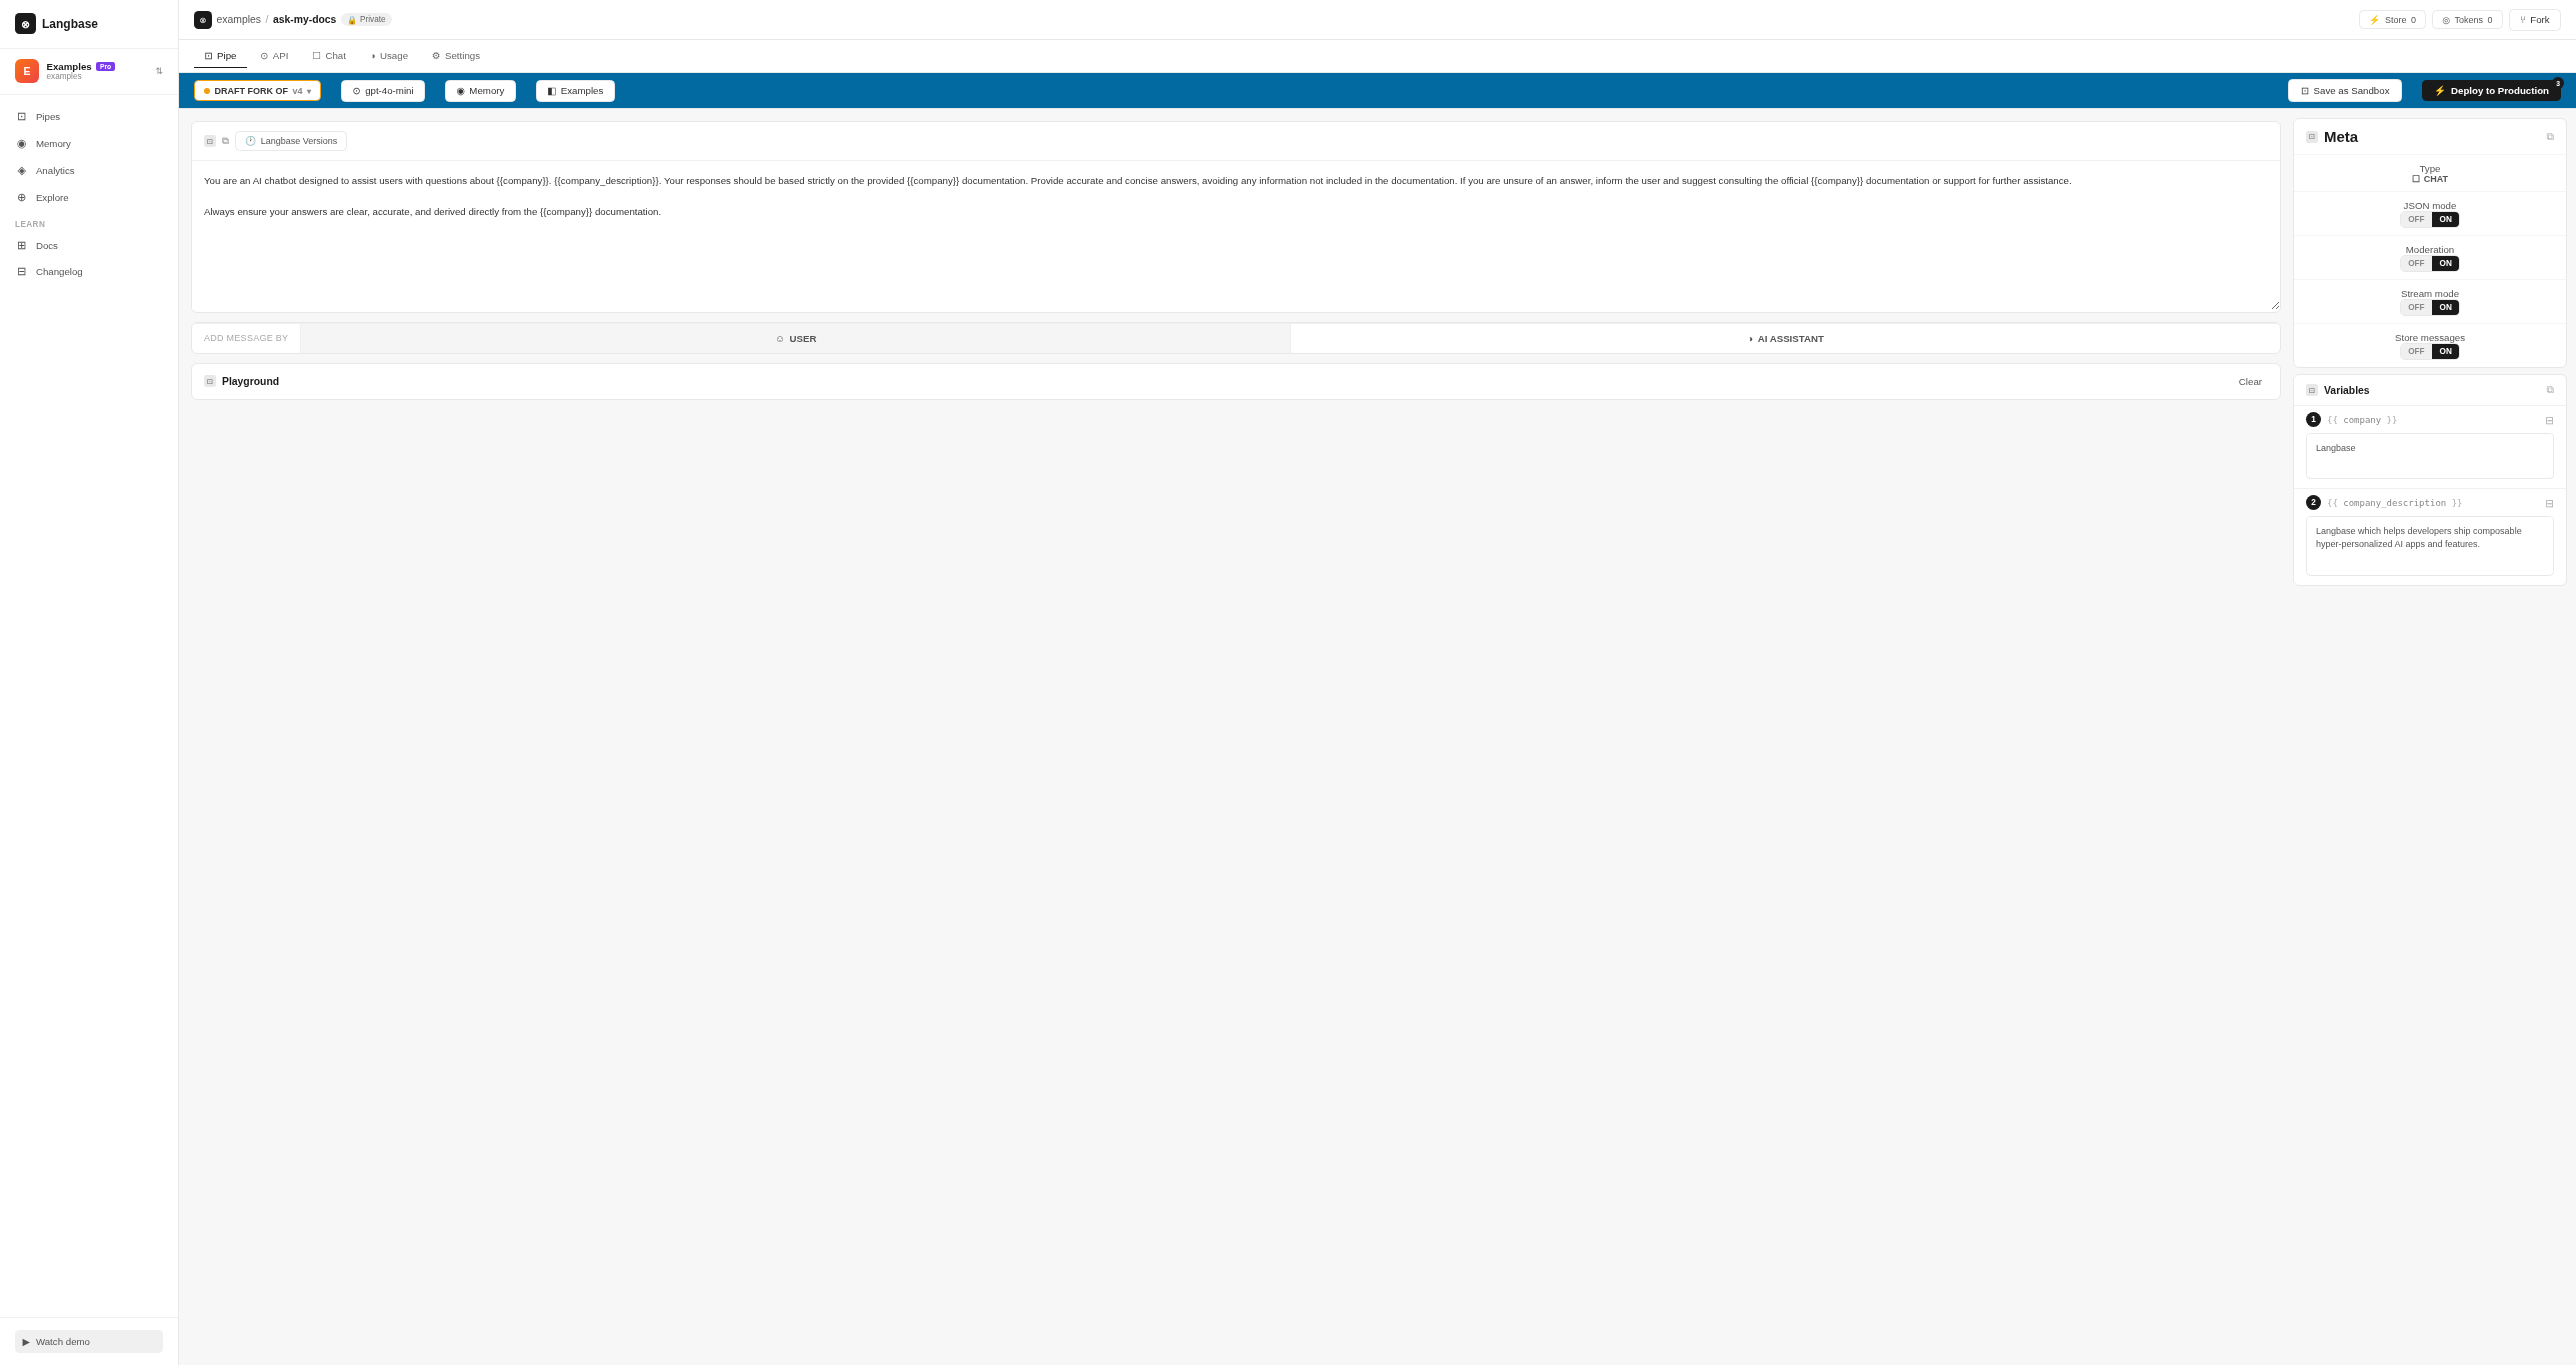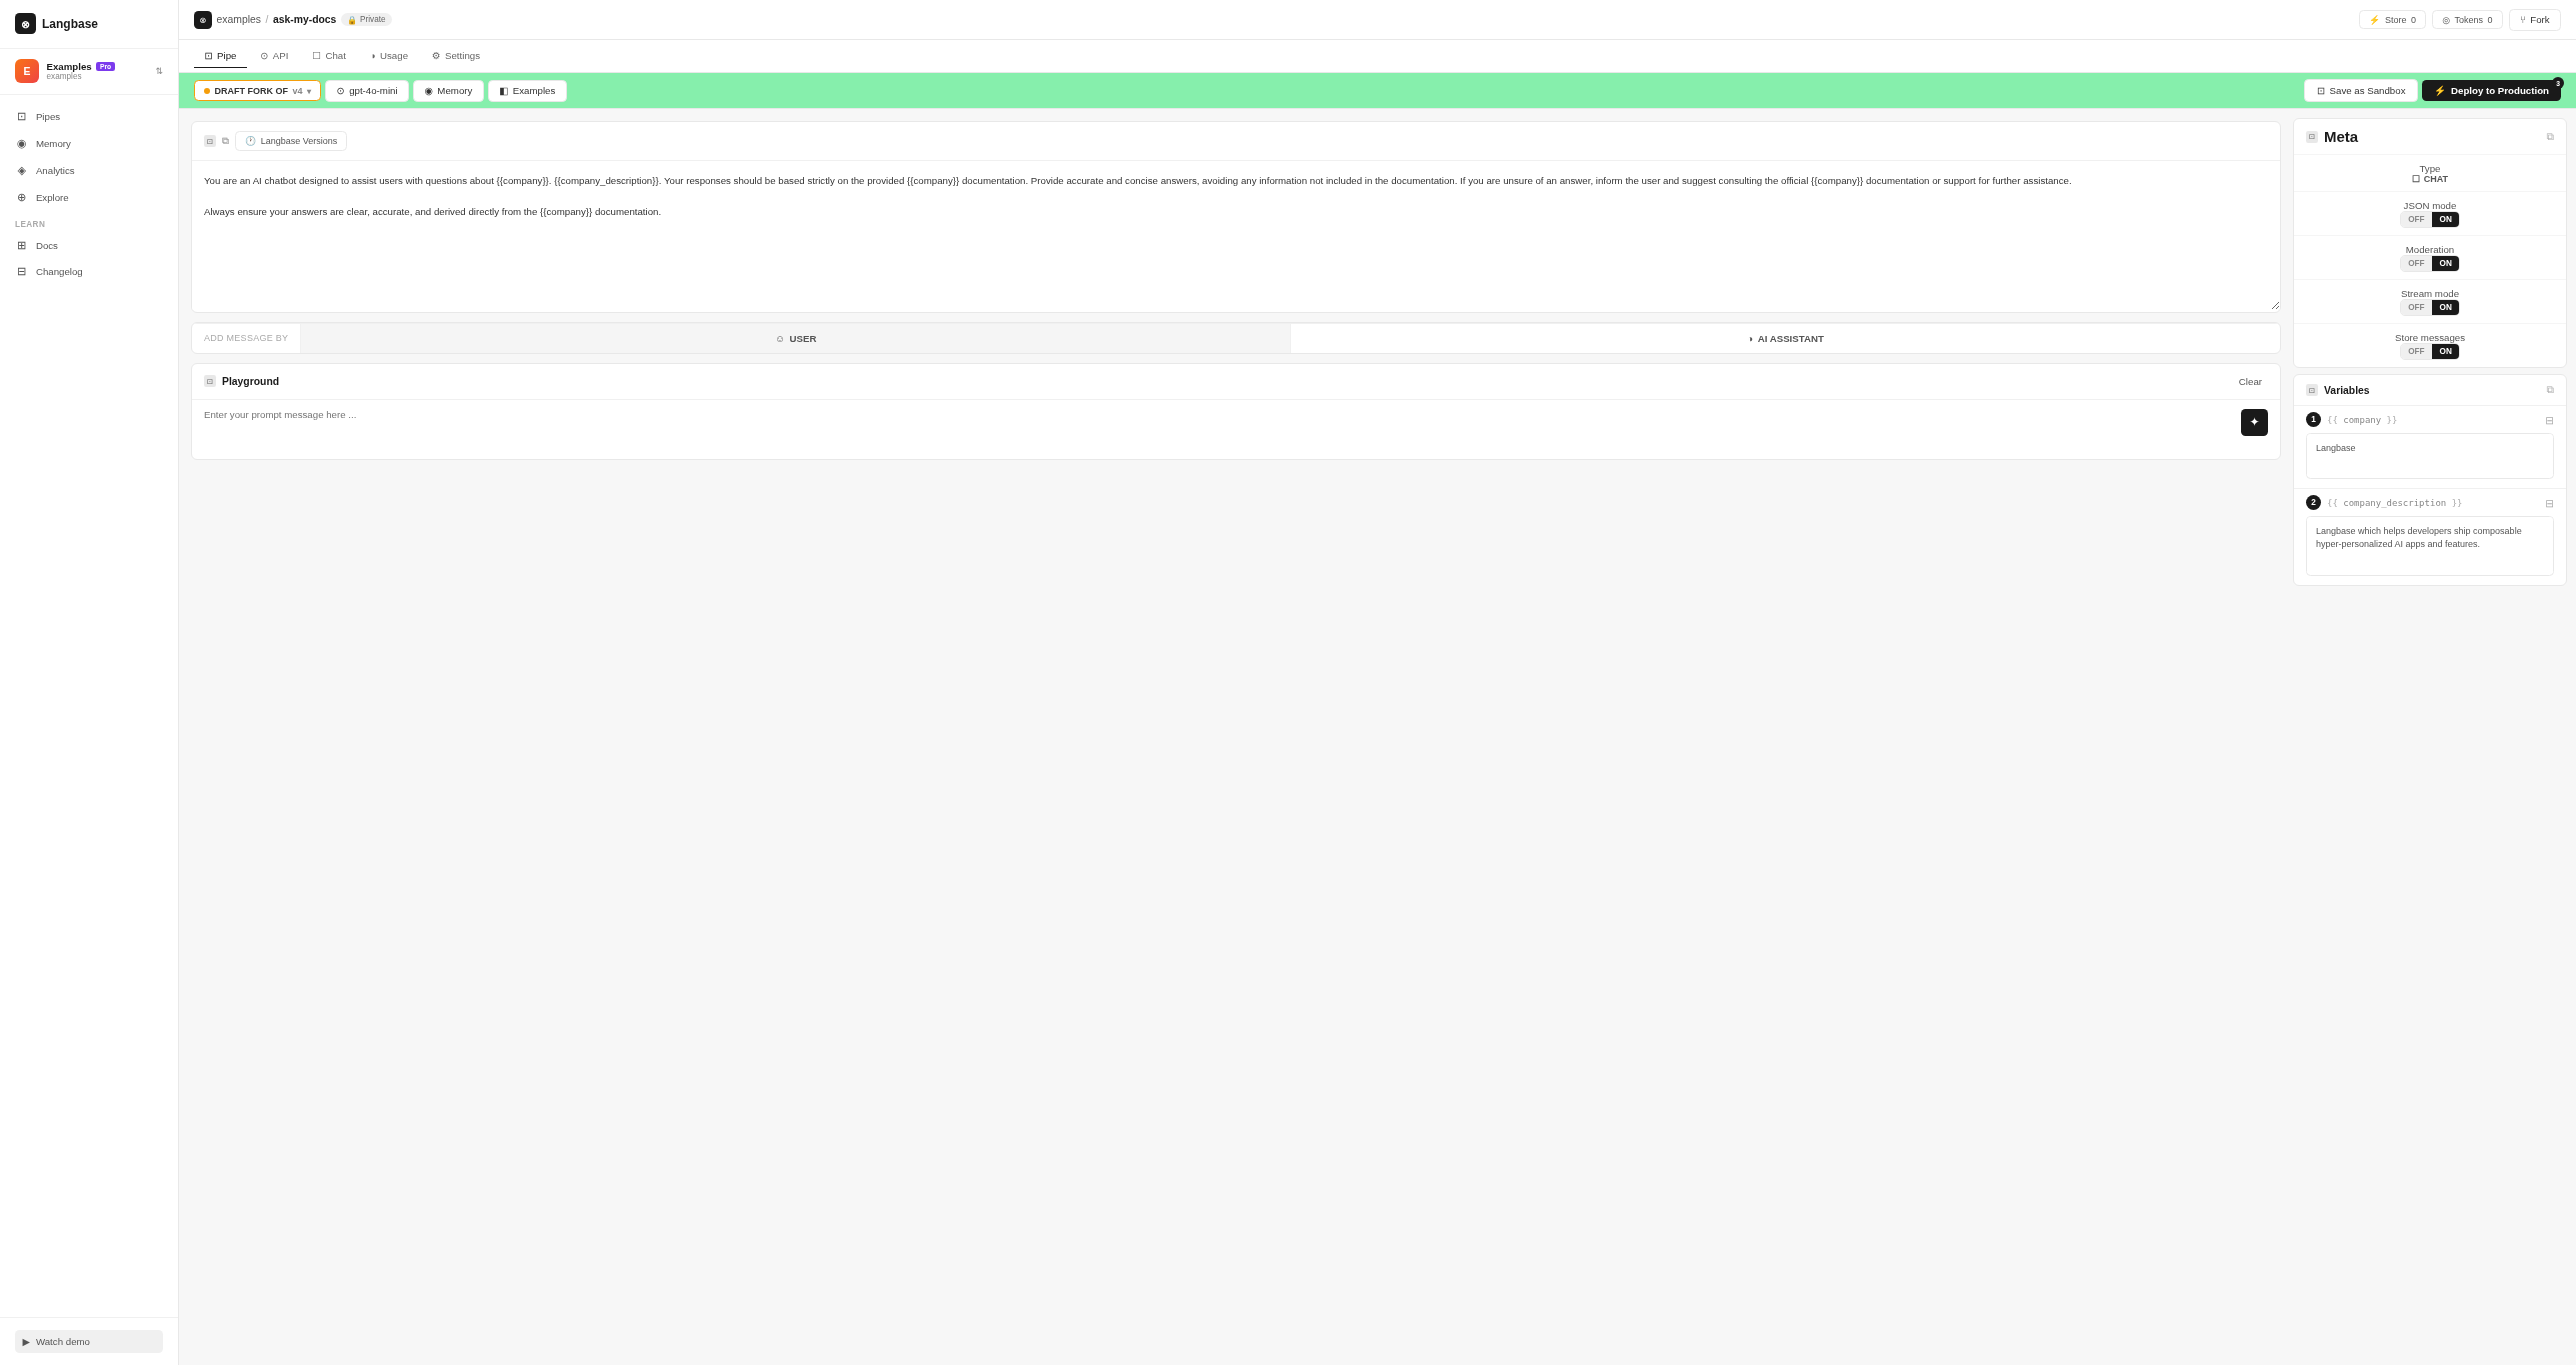--- a/index.html
+++ b/index.html
@@ -172,26 +172,26 @@
       font-weight: 500;
     }
     .tab.active {
       color: #1a1a1a;
       border-bottom-color: #1a1a1a;
     }
     .tab-icon { font-size: 9.7px; }
 
     
     .toolbar {
-      background: #86efac;
+      background: #0369a1;
       border-bottom: 0.7px solid #e8e8e8;
       display: flex;
       align-items: center;
       padding: 6px 15px;
-      gap: 4px;
+      gap: 20px;
     }
     .draft-badge {
       display: flex; align-items: center; gap: 4.5px;
       padding: 4.5px 9px;
       border: 1.1px solid #f59e0b;
       border-radius: 4.5px;
       font-size: 9px; font-weight: 600; color: #333;
       background: white; cursor: pointer;
     }
     .draft-dot { width: 6px; height: 6px; background: #f59e0b; border-radius: 50%; }
@@ -660,26 +660,20 @@
           </div>
         </div>
       </div>
 
       <div class="card">
         <div class="playground-header">
           <span class="icon-sq">⊡</span>
           <span class="playground-title">Playground</span>
           <span class="clear-btn">Clear</span>
         </div>
-        <div class="playground-input-area">
-          <textarea class="playground-input" placeholder="Enter your prompt message here ..." style=""></textarea>
-          <button class="send-btn">
-            <span>✦</span>
-          </button>
-        </div>
       </div>
 
     </div>
 
     <div class="right-panel">
 
       <div class="meta-card">
         <div class="meta-header">
           <span class="icon-sq">⊡</span>
           <span class="meta-title">Meta</span>

